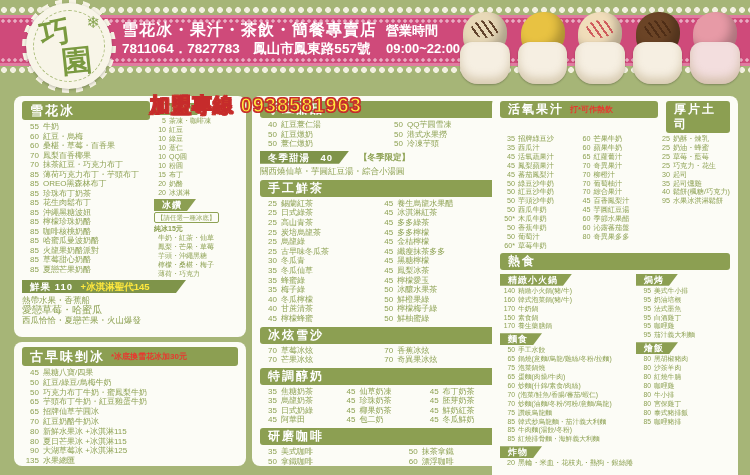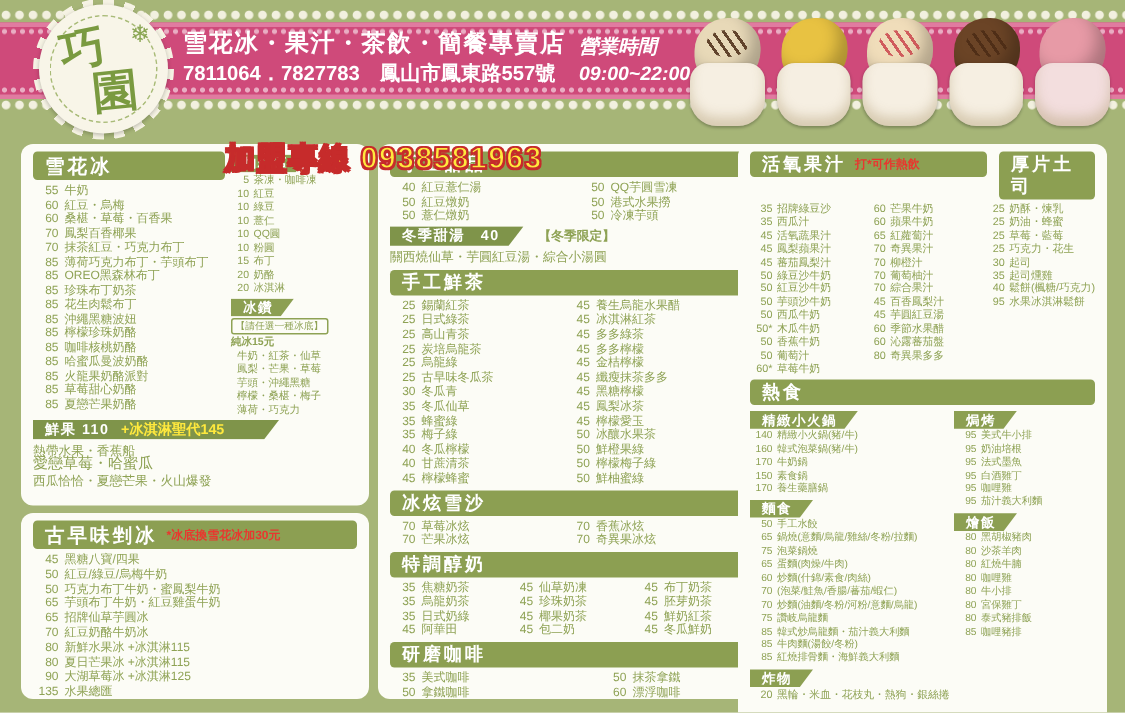--- a/index.html
+++ b/index.html
@@ -14,21 +14,21 @@
   .band{position:absolute;left:0;right:0;top:15px;height:51px;background:#cf4a7a;
     border-top:3px solid #e07ba0;border-bottom:3px solid #e07ba0;box-sizing:border-box;}
   .band::before,.band::after{content:"";position:absolute;left:0;right:0;height:4px;
     background-image:radial-gradient(circle at 3px 2px,rgba(255,255,255,.55) 1.4px,rgba(255,255,255,0) 2px);
     background-size:6px 4px;}
   .band::before{top:1px;} .band::after{bottom:1px;}
   .title-block{position:absolute;left:122px;top:20px;color:#fff;z-index:4;}
   .title-line1{font-size:16px;font-weight:bold;letter-spacing:1px;line-height:20px;}
   .title-line2{font-size:13.5px;font-weight:bold;line-height:18px;}
   .hours{position:absolute;left:386px;top:22px;color:#fff;font-weight:bold;z-index:4;}
-  .hours div{font-size:13px;line-height:18px;font-style:italic;}
+  .hours div{font-size:13px;line-height:18px;}
   .franchise{position:absolute;left:150px;top:62px;z-index:5;font-size:20px;font-weight:bold;
     color:#ffe93d;-webkit-text-stroke:1px #c62b2b;letter-spacing:1px;
     text-shadow:1px 1px 0 #c62b2b,-1px -1px 0 #c62b2b,1px -1px 0 #c62b2b,-1px 1px 0 #c62b2b;margin-top:30px;}
   .logo{position:absolute;left:26px;top:3px;width:86px;height:86px;z-index:6;}
   .logo .ring{position:absolute;inset:-4px;border-radius:50%;
     background:repeating-conic-gradient(#f6f3e4 0 9deg,rgba(255,255,255,0) 9deg 18deg);}
   .logo .disc{position:absolute;inset:0;border-radius:50%;background:#f8f5e8;box-shadow:0 1px 3px rgba(0,0,0,.25);}
   .logo .inner{position:absolute;inset:7px;border-radius:50%;border:1px dashed #a9bb78;}
   .logo .t1{position:absolute;left:14px;top:10px;font-size:30px;color:#7a9a40;font-weight:bold;transform:rotate(-12deg);}
   .logo .t2{position:absolute;left:36px;top:38px;font-size:30px;color:#7a9a40;font-weight:bold;transform:rotate(-6deg);}

